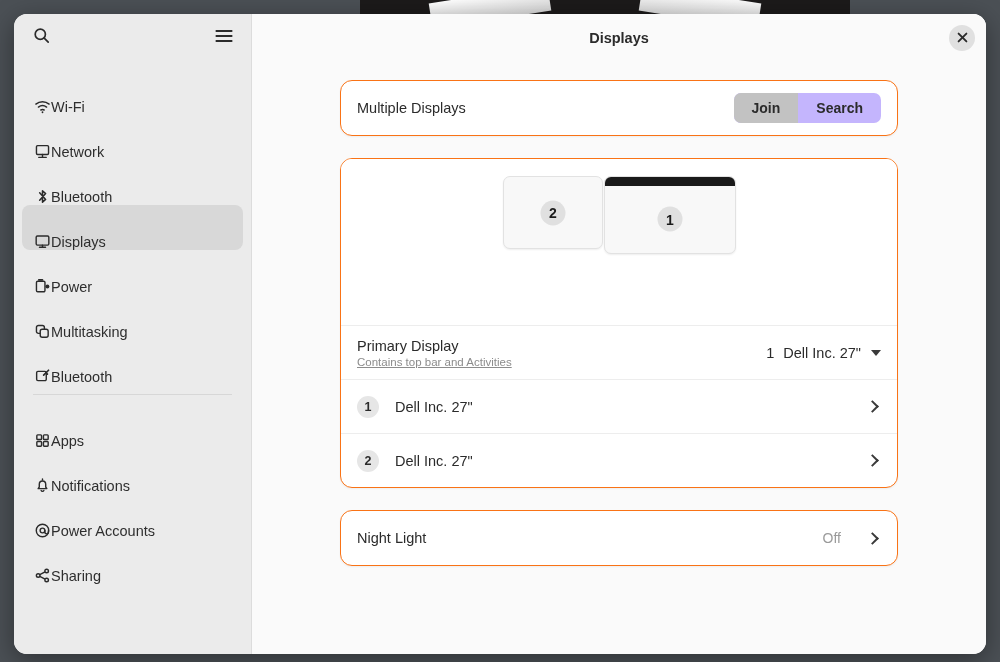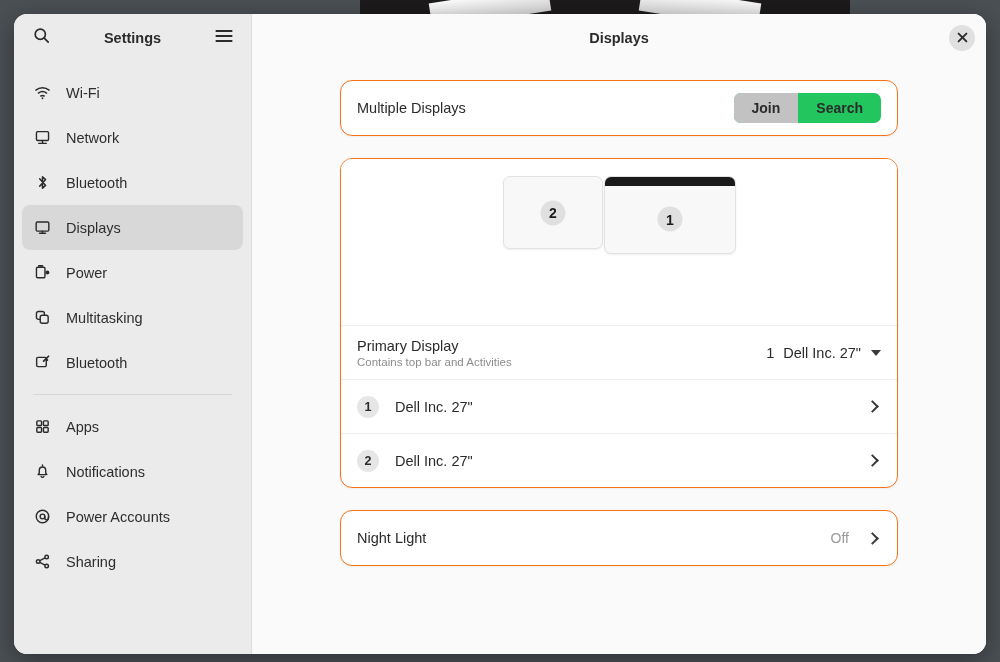--- a/index.html
+++ b/index.html
@@ -96,22 +96,21 @@
   #sidebar-menu-button { margin-left: auto; }
 
   #sidebar-scroll {
     flex: 1 1 auto;
     overflow: hidden;
     padding: 9px 8px 0 8px;
   }
   .nav-item {
     height: 45px;
     display: flex;
-    align-items: center;
-    gap: 15px;
+    align-items: flex-end;
     padding: 0 12px;
     border-radius: 8px;
     cursor: pointer;
     color: #3a3a3a;
   }
   .nav-item.selected { background: #d8d8d8; }
   .nav-label { font-size: 14.5px; color: #2e2e2e; }
   .nav-icon {
     width: 17px; height: 17px;
     flex: 0 0 17px;
@@ -162,29 +161,29 @@
     overflow: hidden;
   }
   .row {
     display: flex;
     align-items: center;
     padding: 0 16px;
     min-height: 54px;
   }
   .row-divider { border-top: 1px solid #ededed; align-items: center; }
   .row-title { font-size: 14.5px; color: #2b2b2b; }
-  .row-sub { font-size: 11.5px; color: #8c8c8c; margin-top: 2px; }
+  .row-sub { font-size: 11.5px; color: #8c8c8c; margin-top: 2px; text-decoration: underline; }
   .spacer { flex: 1 1 auto; }
 
   
   #multiple-displays-toggle {
     display: flex;
     border-radius: 7px;
     overflow: hidden;
-    background: #22c55e;
+    background: #c4b5fd;
   }
   .seg {
     padding: 7px 18px;
     font-size: 14px;
     font-weight: bold;
     color: #2b2b2b;
     cursor: pointer;
     line-height: 1.15;
   }
   .seg.active { background: #c2c2c2; }
@@ -254,21 +253,21 @@
     margin-right: 16px;
     flex: 0 0 22px;
   }
   .chev {
     width: 9px; height: 9px;
     border-right: 2.2px solid #3a3a3a;
     border-top: 2.2px solid #3a3a3a;
     transform: rotate(45deg);
     margin-right: 4px;
   }
-  .value-text { font-size: 14px; color: #9a9a9a; margin-right: 19px; }
+  .value-text { font-size: 14px; color: #9a9a9a; margin-right: 27px; }
 </style>
 </head>
 <body>
 
 <div id="desktop">
   <div id="desk-dark-shape"></div>
   <div id="desk-white-a"></div>
   <div id="desk-white-b"></div>
   <div class="desk-red" id="desk-red-1"></div>
   <div class="desk-red" id="desk-red-2"></div>
@@ -280,21 +279,20 @@
 
     <div id="sidebar-header">
       <div class="hdr-btn">
         <span>
           <svg width="17" height="17" viewBox="0 0 17 17" fill="none" stroke="#2b2b2b" stroke-width="1.7">
             <circle cx="7.3" cy="7.3" r="5.1"></circle>
             <line x1="11.2" y1="11.2" x2="15.2" y2="15.2" stroke-linecap="round"></line>
           </svg>
         </span>
       </div>
-      <div id="sidebar-title">Settings</div>
       <div class="hdr-btn" id="sidebar-menu-button">
         <span>
           <svg width="18" height="14" viewBox="0 0 18 14" fill="none" stroke="#2b2b2b" stroke-width="1.9" stroke-linecap="round">
             <line x1="1.4" y1="2" x2="16.6" y2="2"></line>
             <line x1="1.4" y1="7" x2="16.6" y2="7"></line>
             <line x1="1.4" y1="12" x2="16.6" y2="12"></line>
           </svg>
         </span>
       </div>
     </div>

